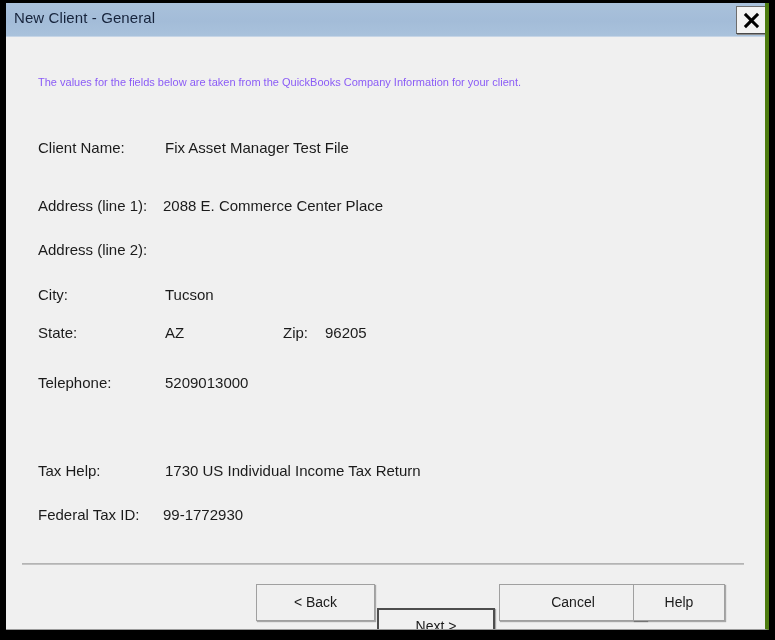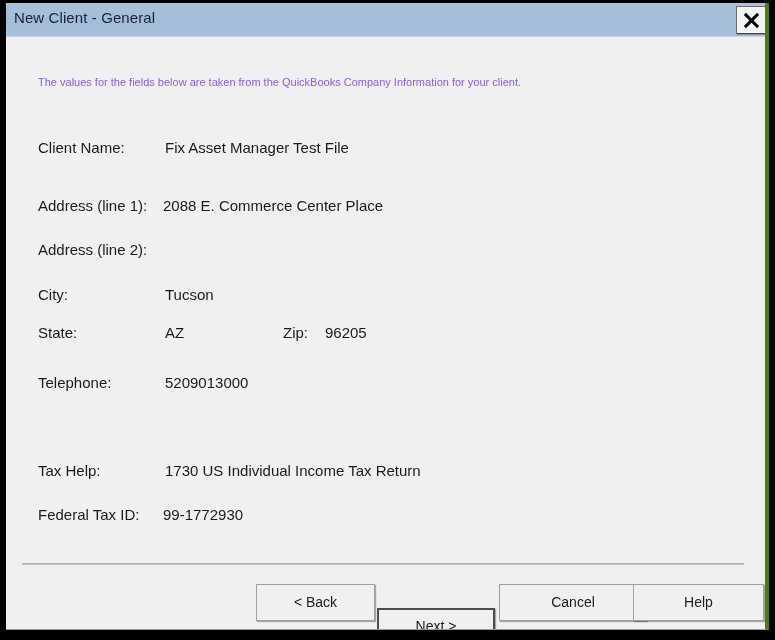--- a/index.html
+++ b/index.html
@@ -164,21 +164,21 @@
   }
   .dlg-button.default-btn {
     border: 2px solid #4d4d4d;
     line-height: 33px;
     margin-top: 24px;
   }
 
   #btn-back   { left: 250px; width: 119px; }
   #btn-next   { left: 371px; width: 118px; }
   #btn-cancel { left: 493px; width: 148px; }
-  #btn-help   { left: 627px; width: 131px; }
+  #btn-help   { left: 627px; width: 92px; }
 </style>
 </head>
 <body>
 
 <div id="screen">
 
   <div id="dialog">
 
     <div id="titlebar">
       <div id="title-text">New Client - General</div>

